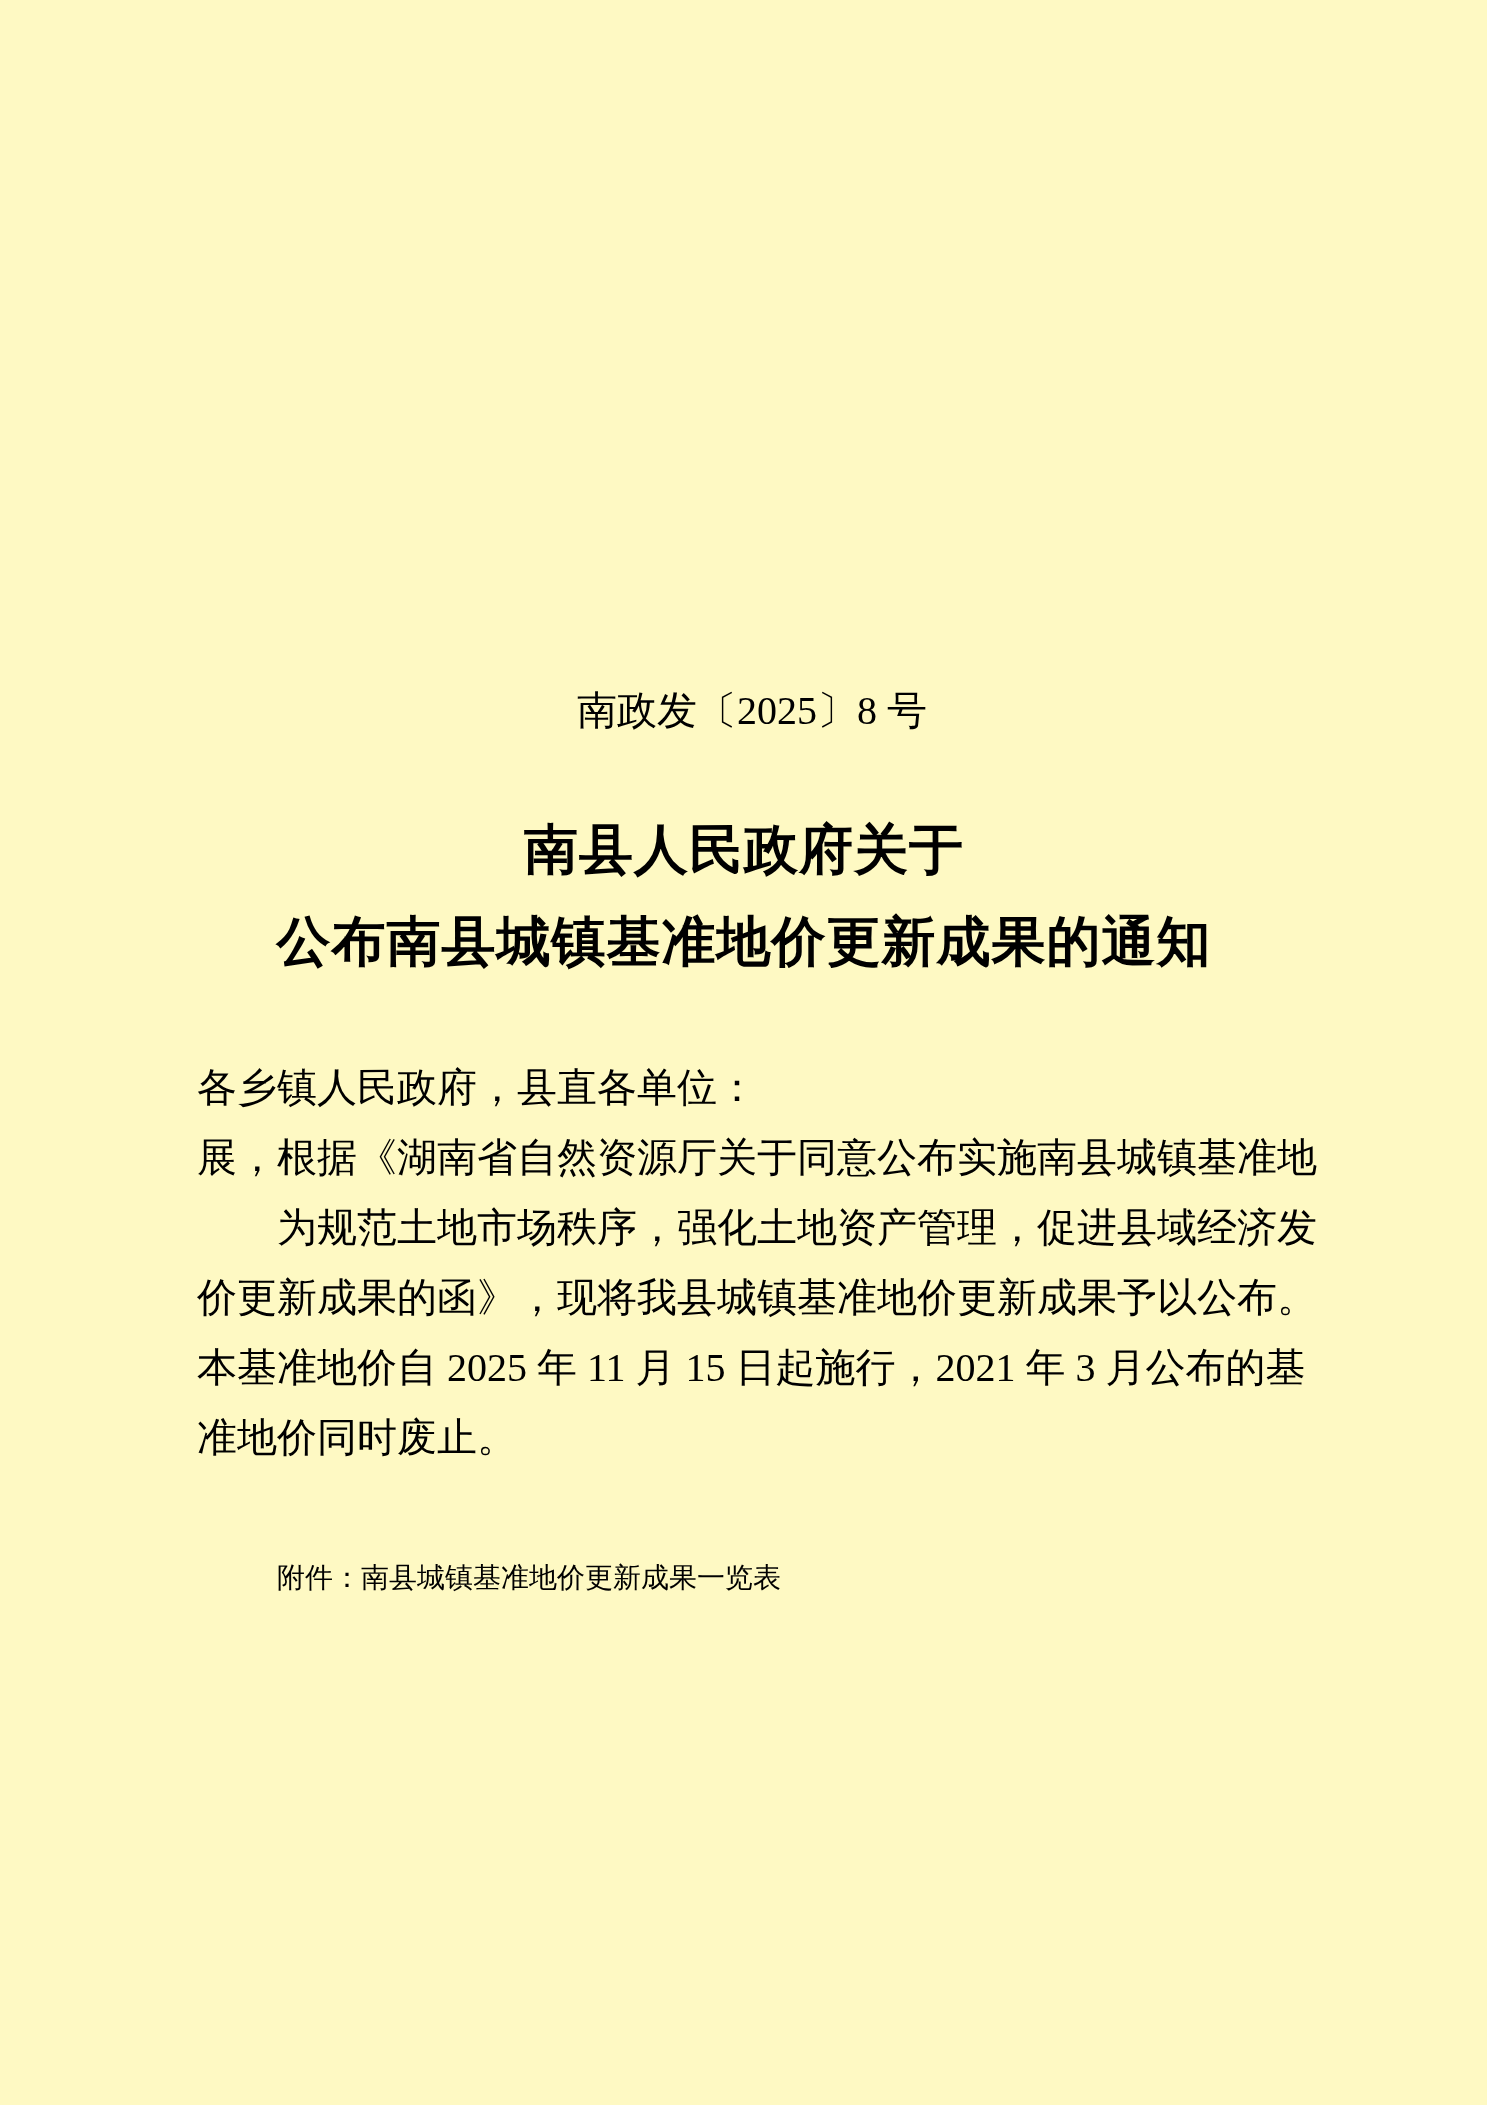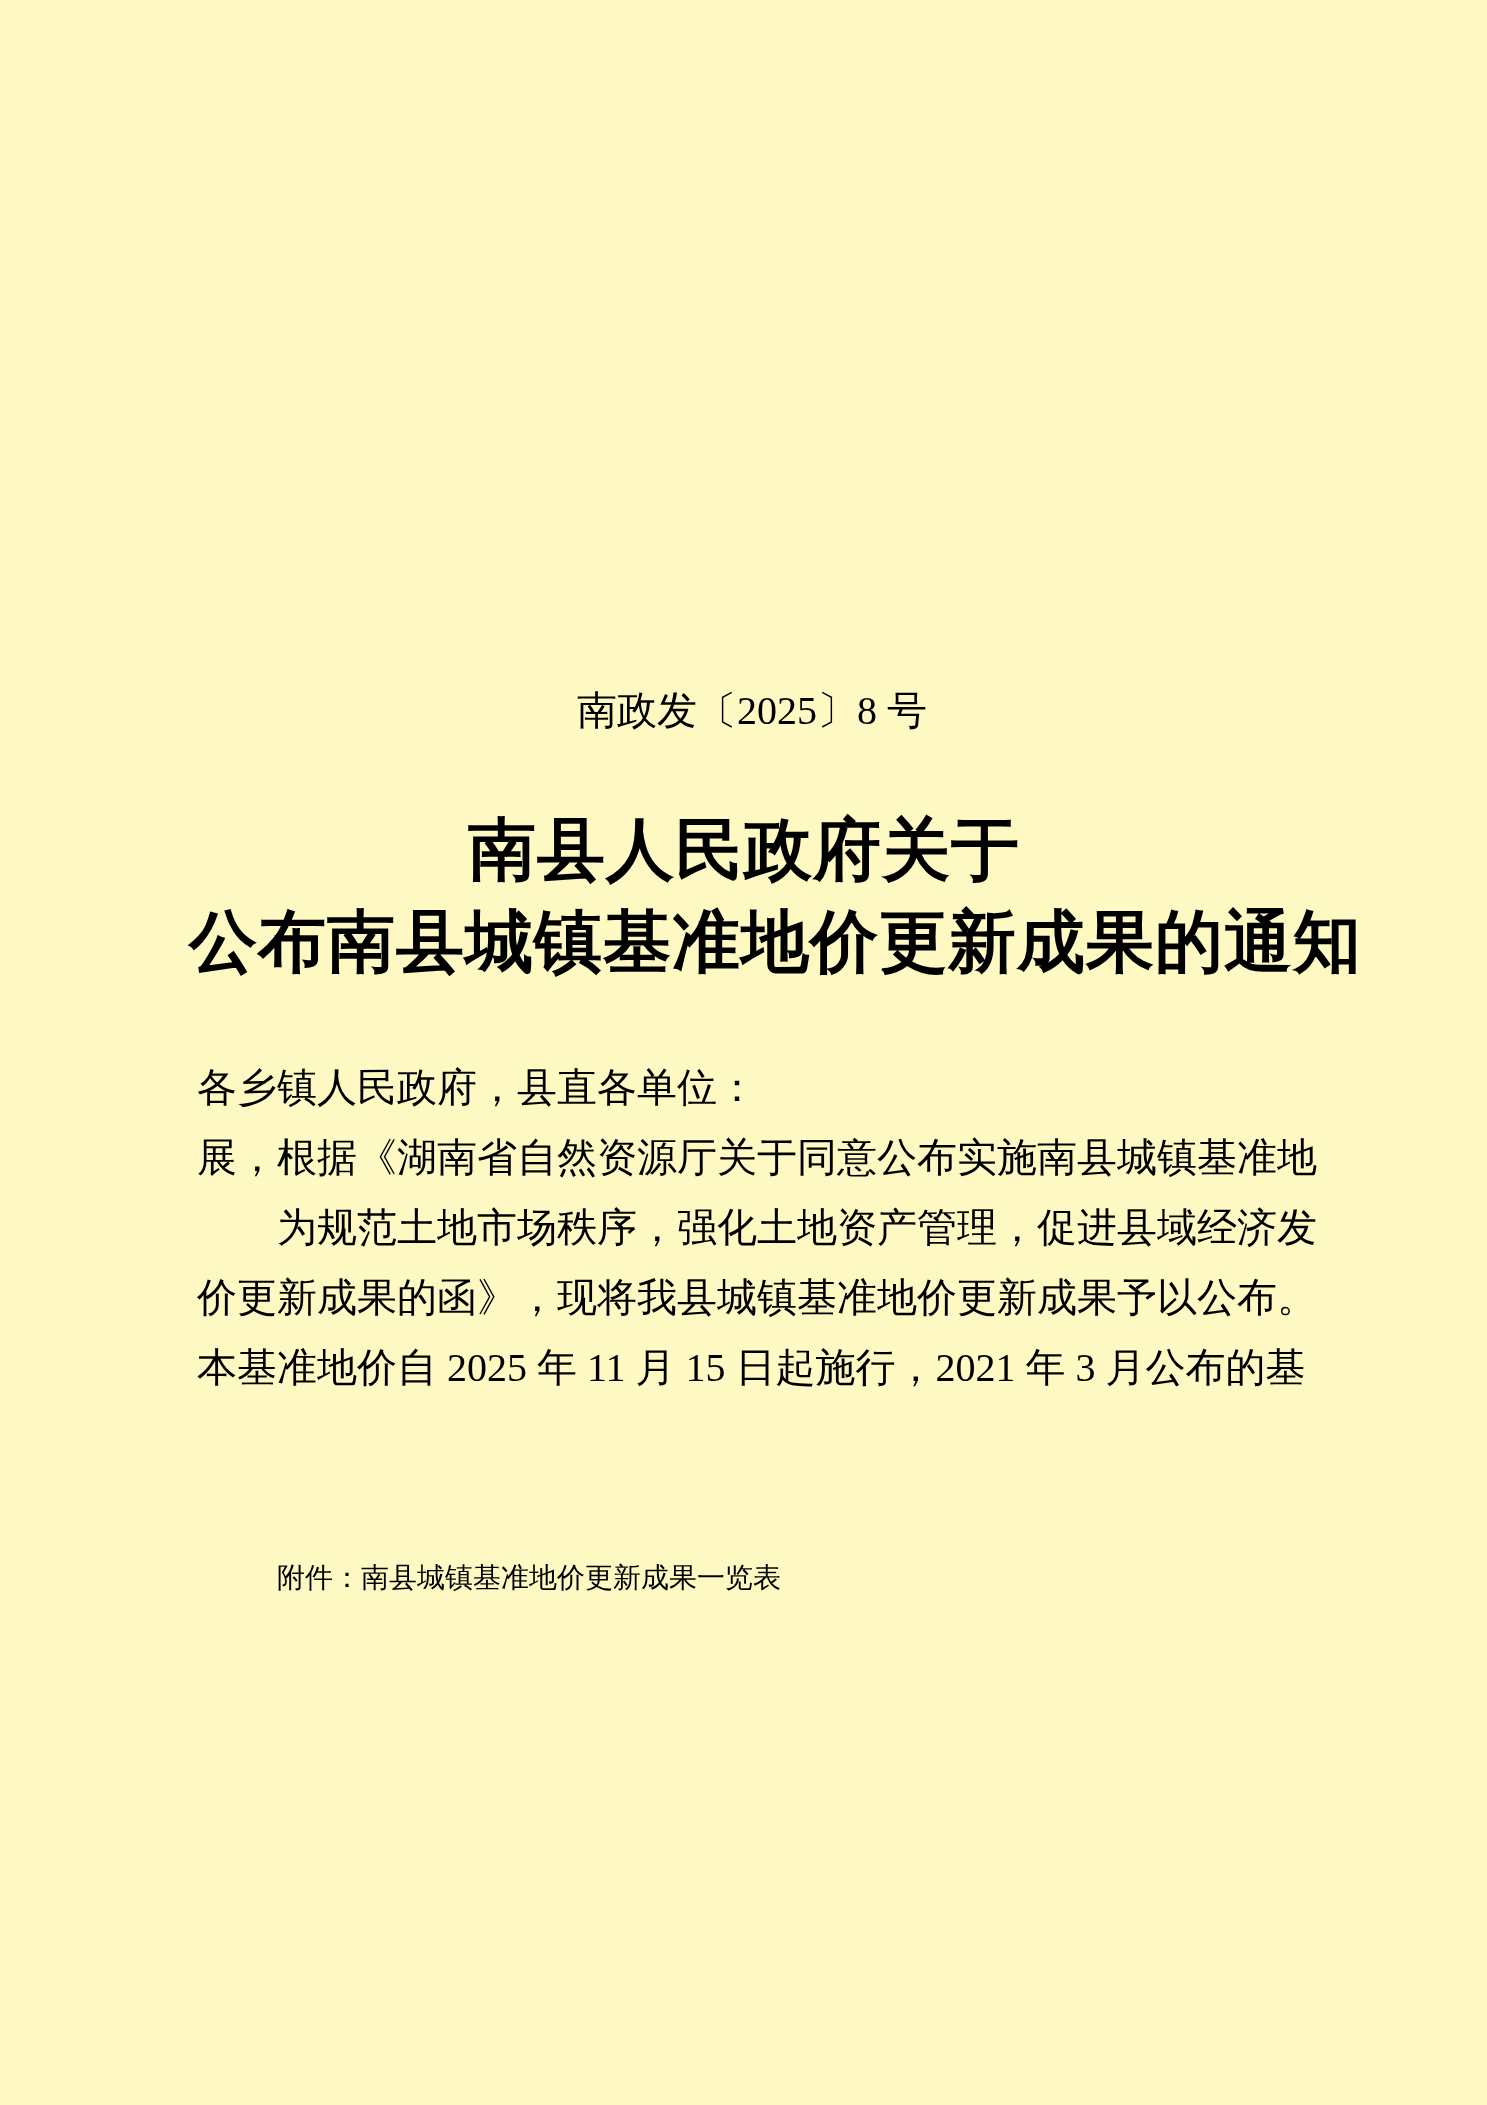--- a/index.html
+++ b/index.html
@@ -24,21 +24,21 @@
     font-size: 40px;
     line-height: 40px;
     text-align: center;
     white-space: nowrap;
   }
   .title-block {
     position: absolute;
     top: 804px;
     left: 189px;
     width: 1110px;
-    font-size: 68px;
+    font-size: 54px;
     line-height: 92px;
     font-weight: bold;
     text-align: center;
     letter-spacing: 1px;
   }
   .title-line {
     white-space: nowrap;
   }
   .body-block {
     position: absolute;
@@ -95,18 +95,19 @@
     <div class="title-line">南县人民政府关于</div>
     <div class="title-line">公布南县城镇基准地价更新成果的通知</div>
   </div>
 
   <div class="body-block">
     <div class="body-line">各乡镇人民政府，县直各单位：</div>
     <div class="body-line">展，根据《湖南省自然资源厅关于同意公布实施南县城镇基准地</div>
     <div class="body-line indent">为规范土地市场秩序，强化土地资产管理，促进县域经济发</div>
     <div class="body-line">价更新成果的函》，现将我县城镇基准地价更新成果予以公布。</div>
     <div class="body-line">本基准地价自 2025 年 11 月 15 日起施行，2021 年 3 月公布的基</div>
+    <div class="body-line">准地价同时废止。</div>
   </div>
 
   <div class="attachment-line">附件：南县城镇基准地价更新成果一览表</div>
 
 
 </div>
 
 </body></html>

